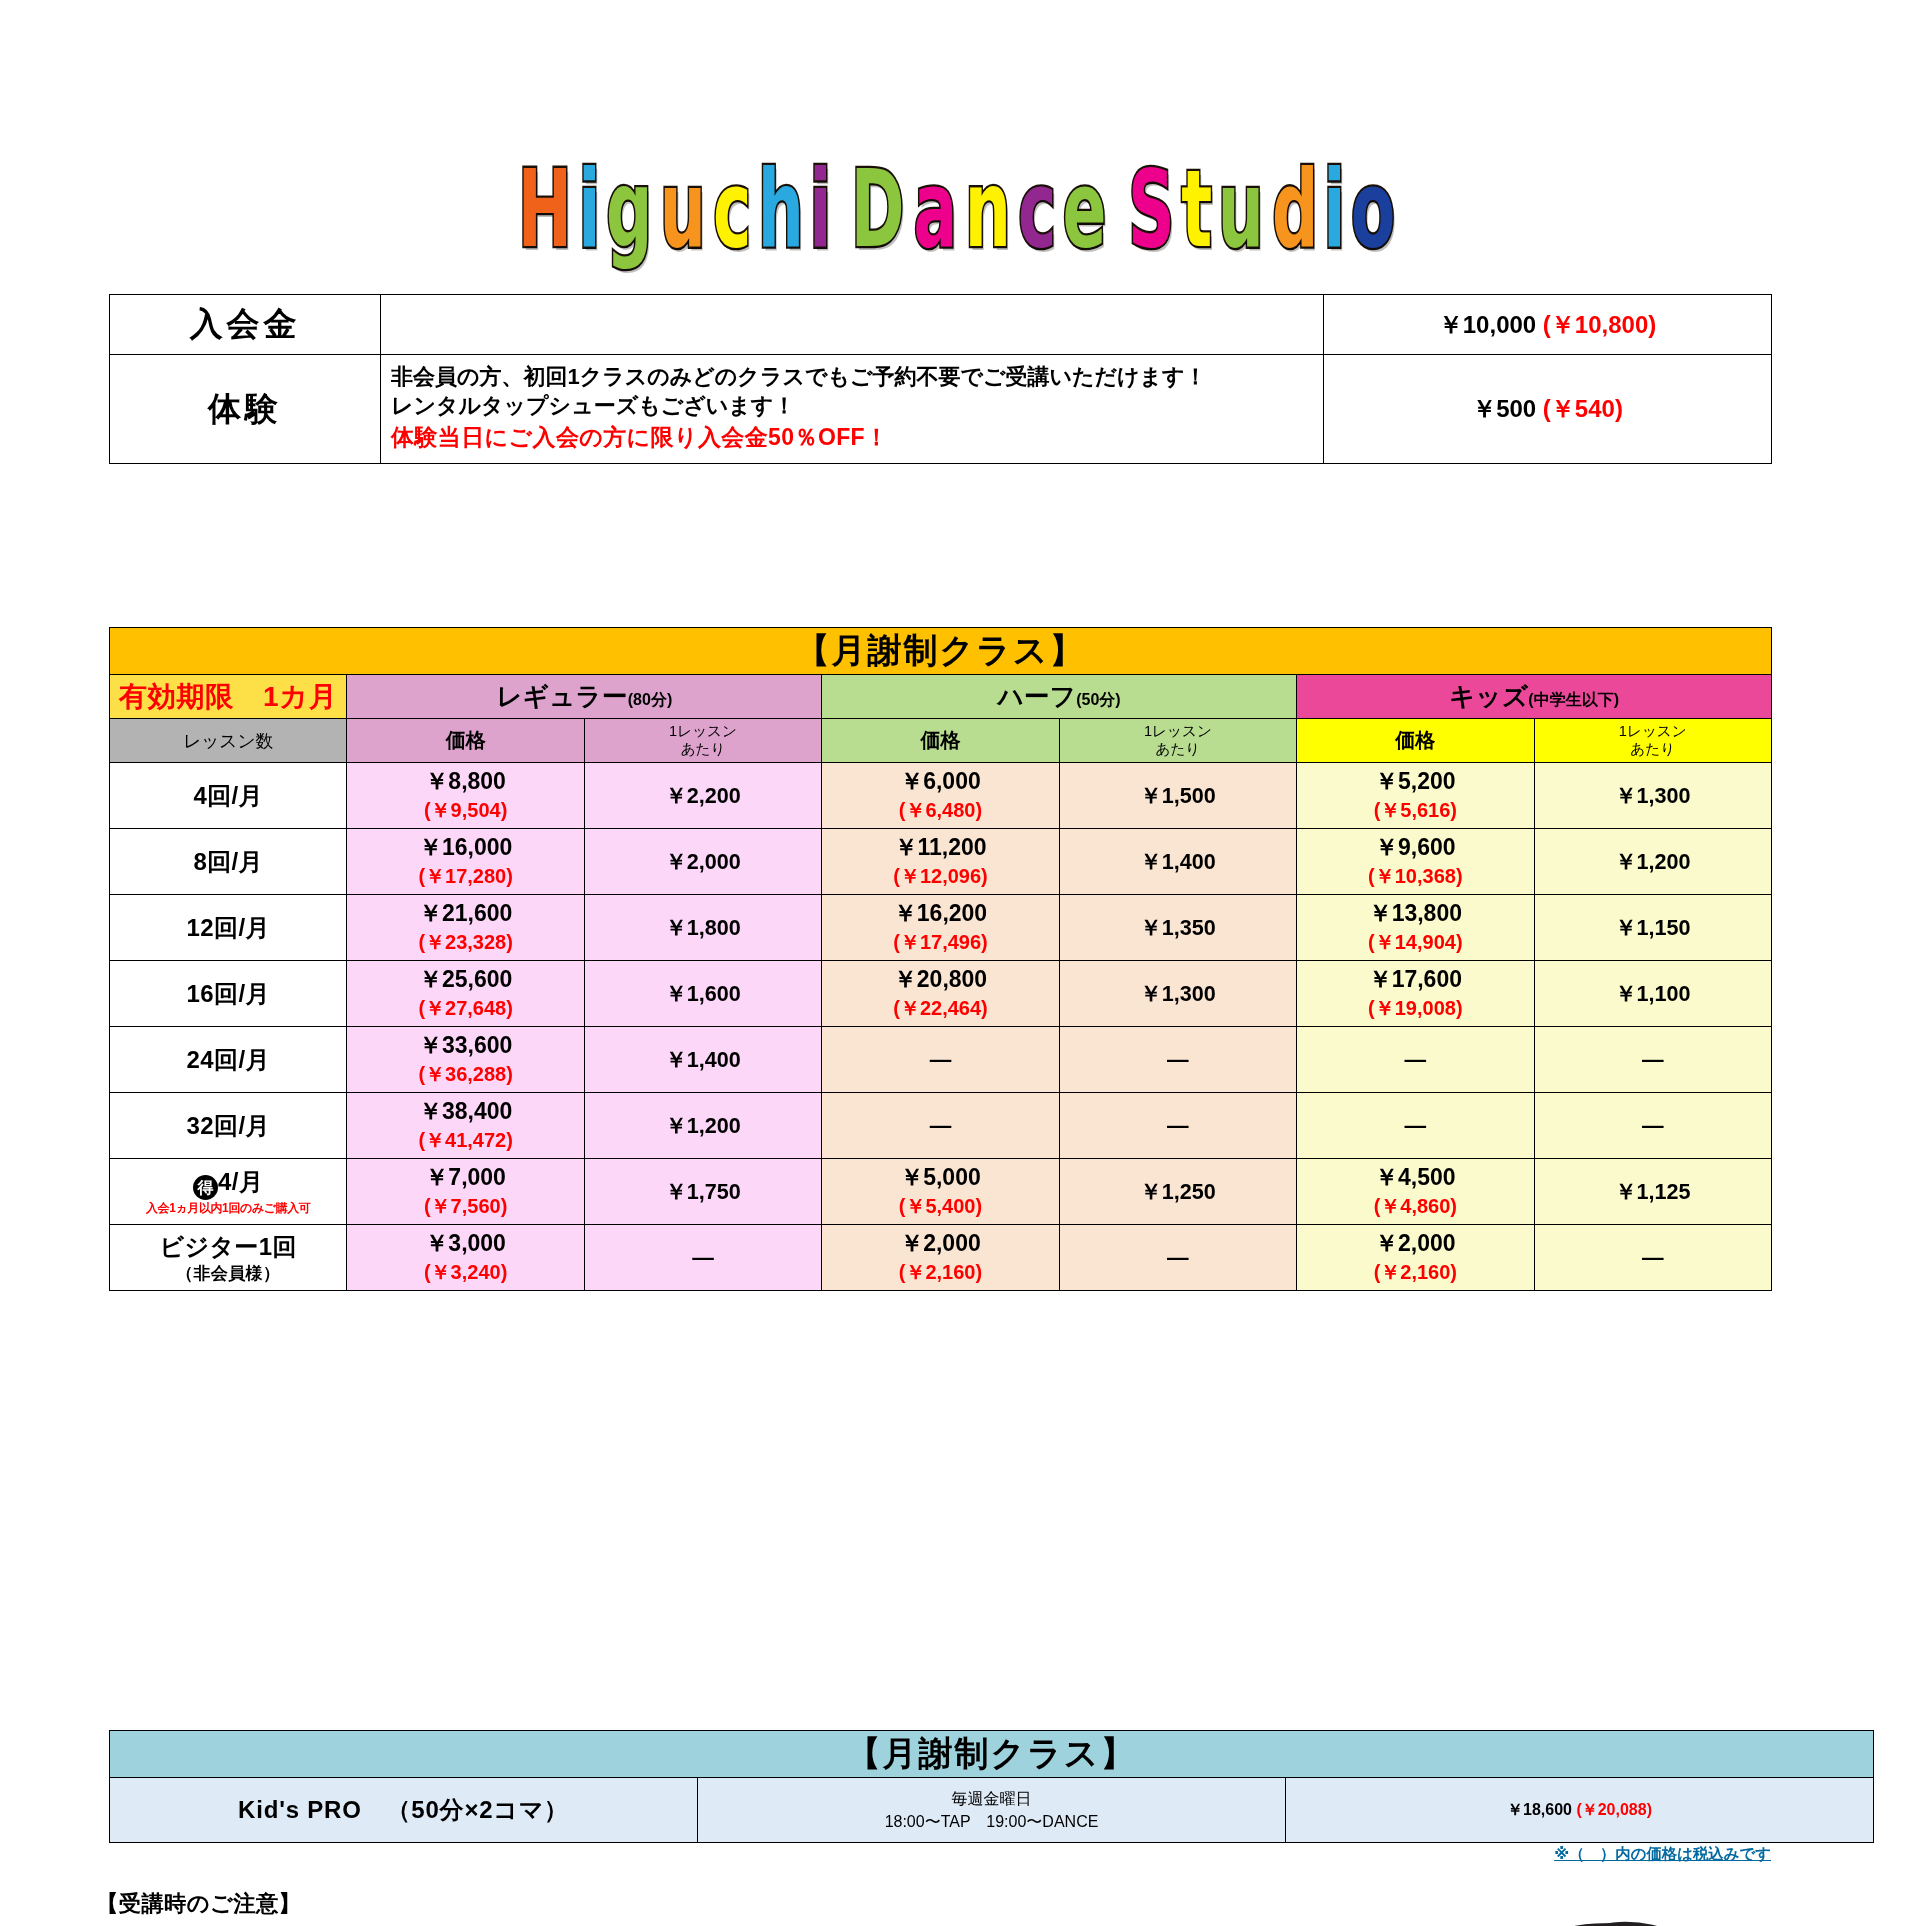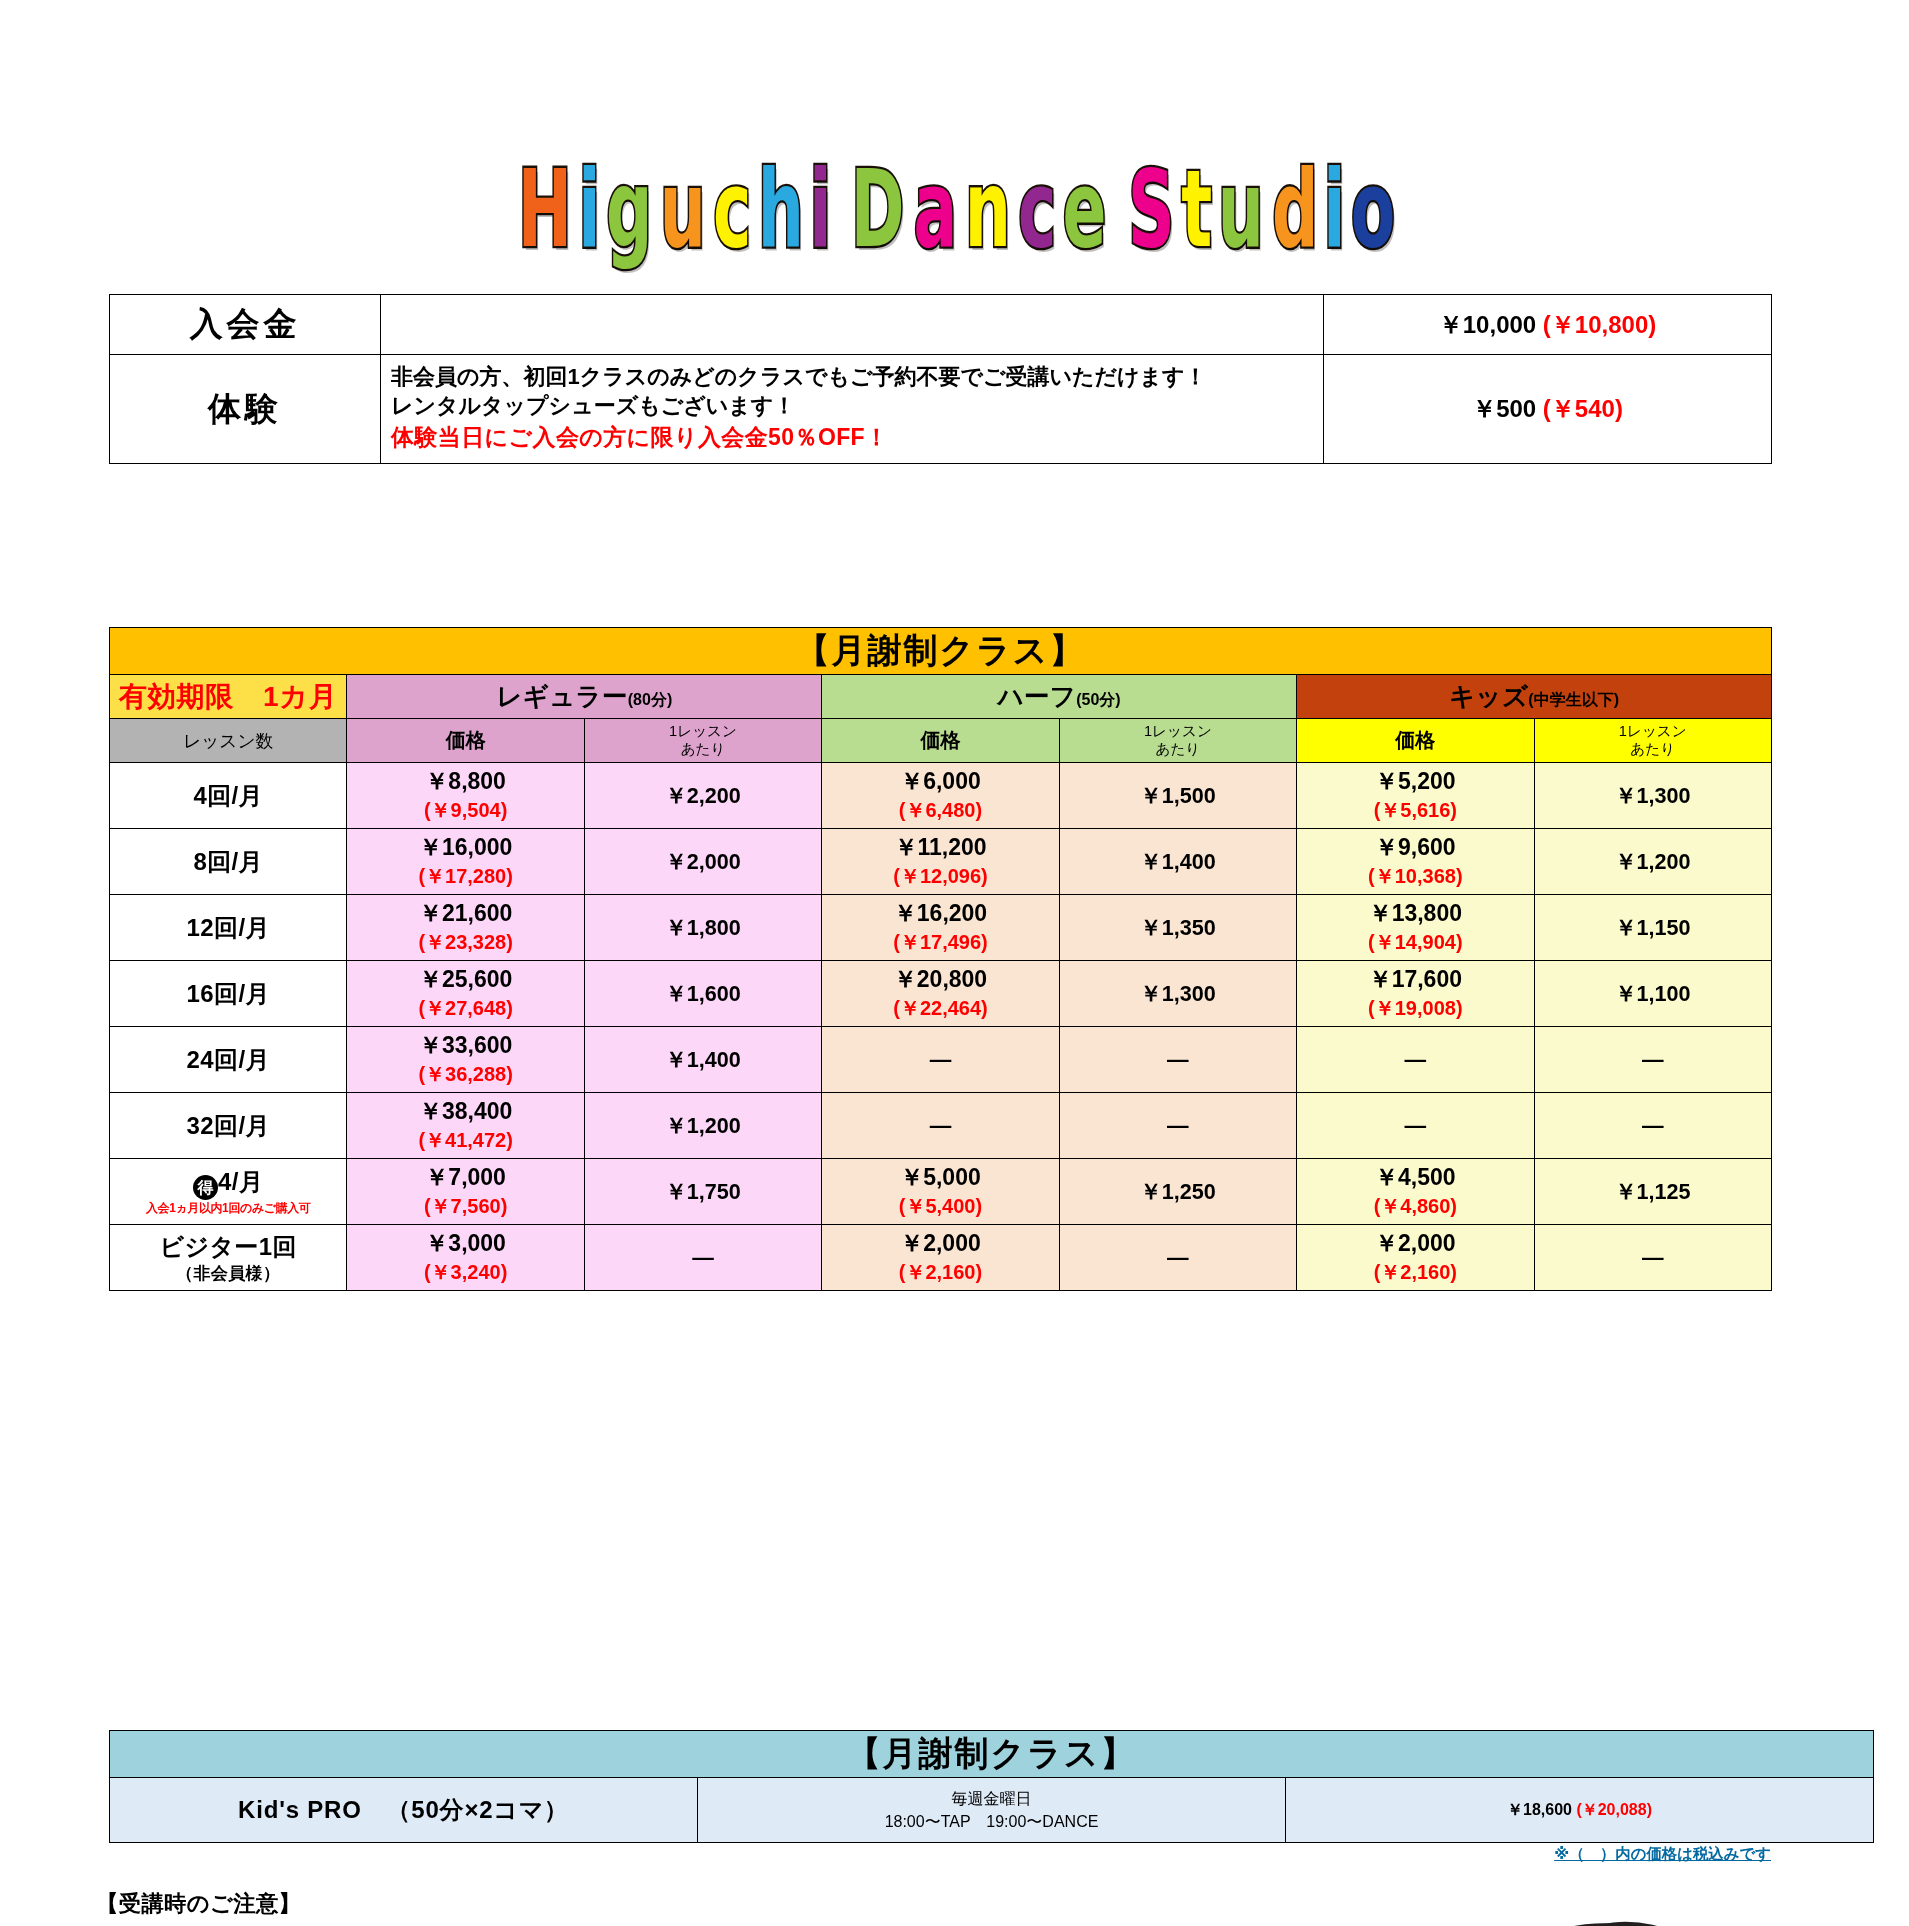--- a/index.html
+++ b/index.html
@@ -132,21 +132,21 @@
     background: #fde047;
     color: #ff0000;
     font-weight: bold;
     font-size: 28px;
     letter-spacing: 0.8px;
     width: 274px;
     height: 43px;
   }
   #lesson-table .hdr-reg { background: #dda3cd; }
   #lesson-table .hdr-half { background: #b8dc90; }
-  #lesson-table .hdr-kids { background: #c2410c; }
+  #lesson-table .hdr-kids { background: #ec4899; }
   #lesson-table .hdr-cat {
     font-weight: bold;
     font-size: 25.4px;
     letter-spacing: 0.4px;
   }
   #lesson-table .hdr-cat .sub {
     font-size: 16px;
     letter-spacing: 0;
   }
   #lesson-table .sub-lessonnum {

